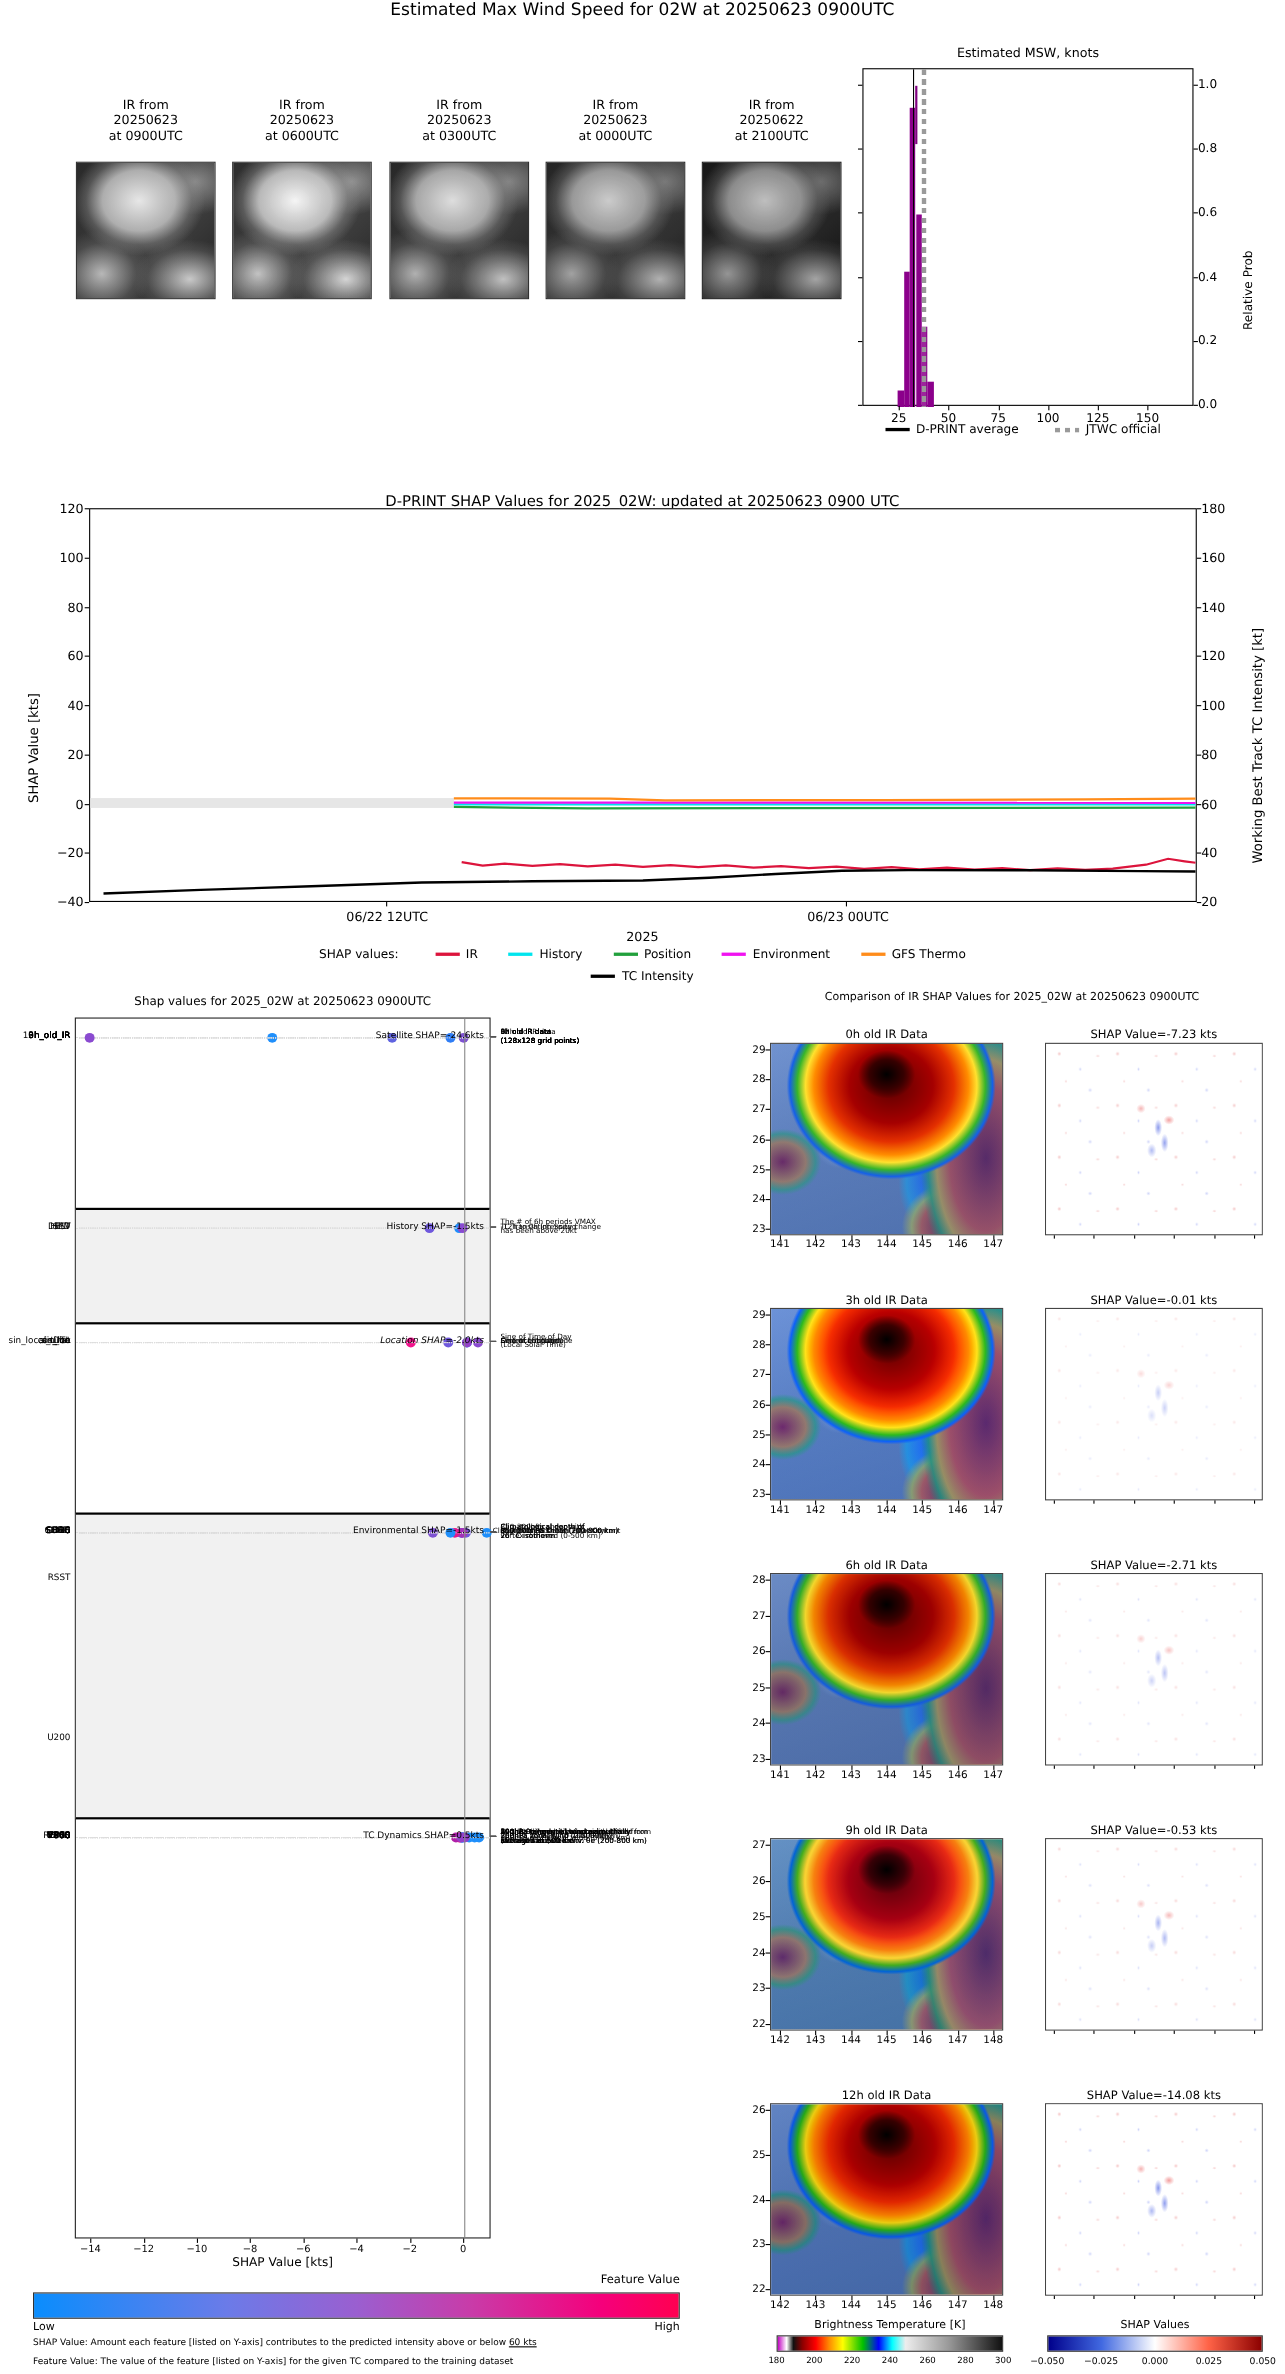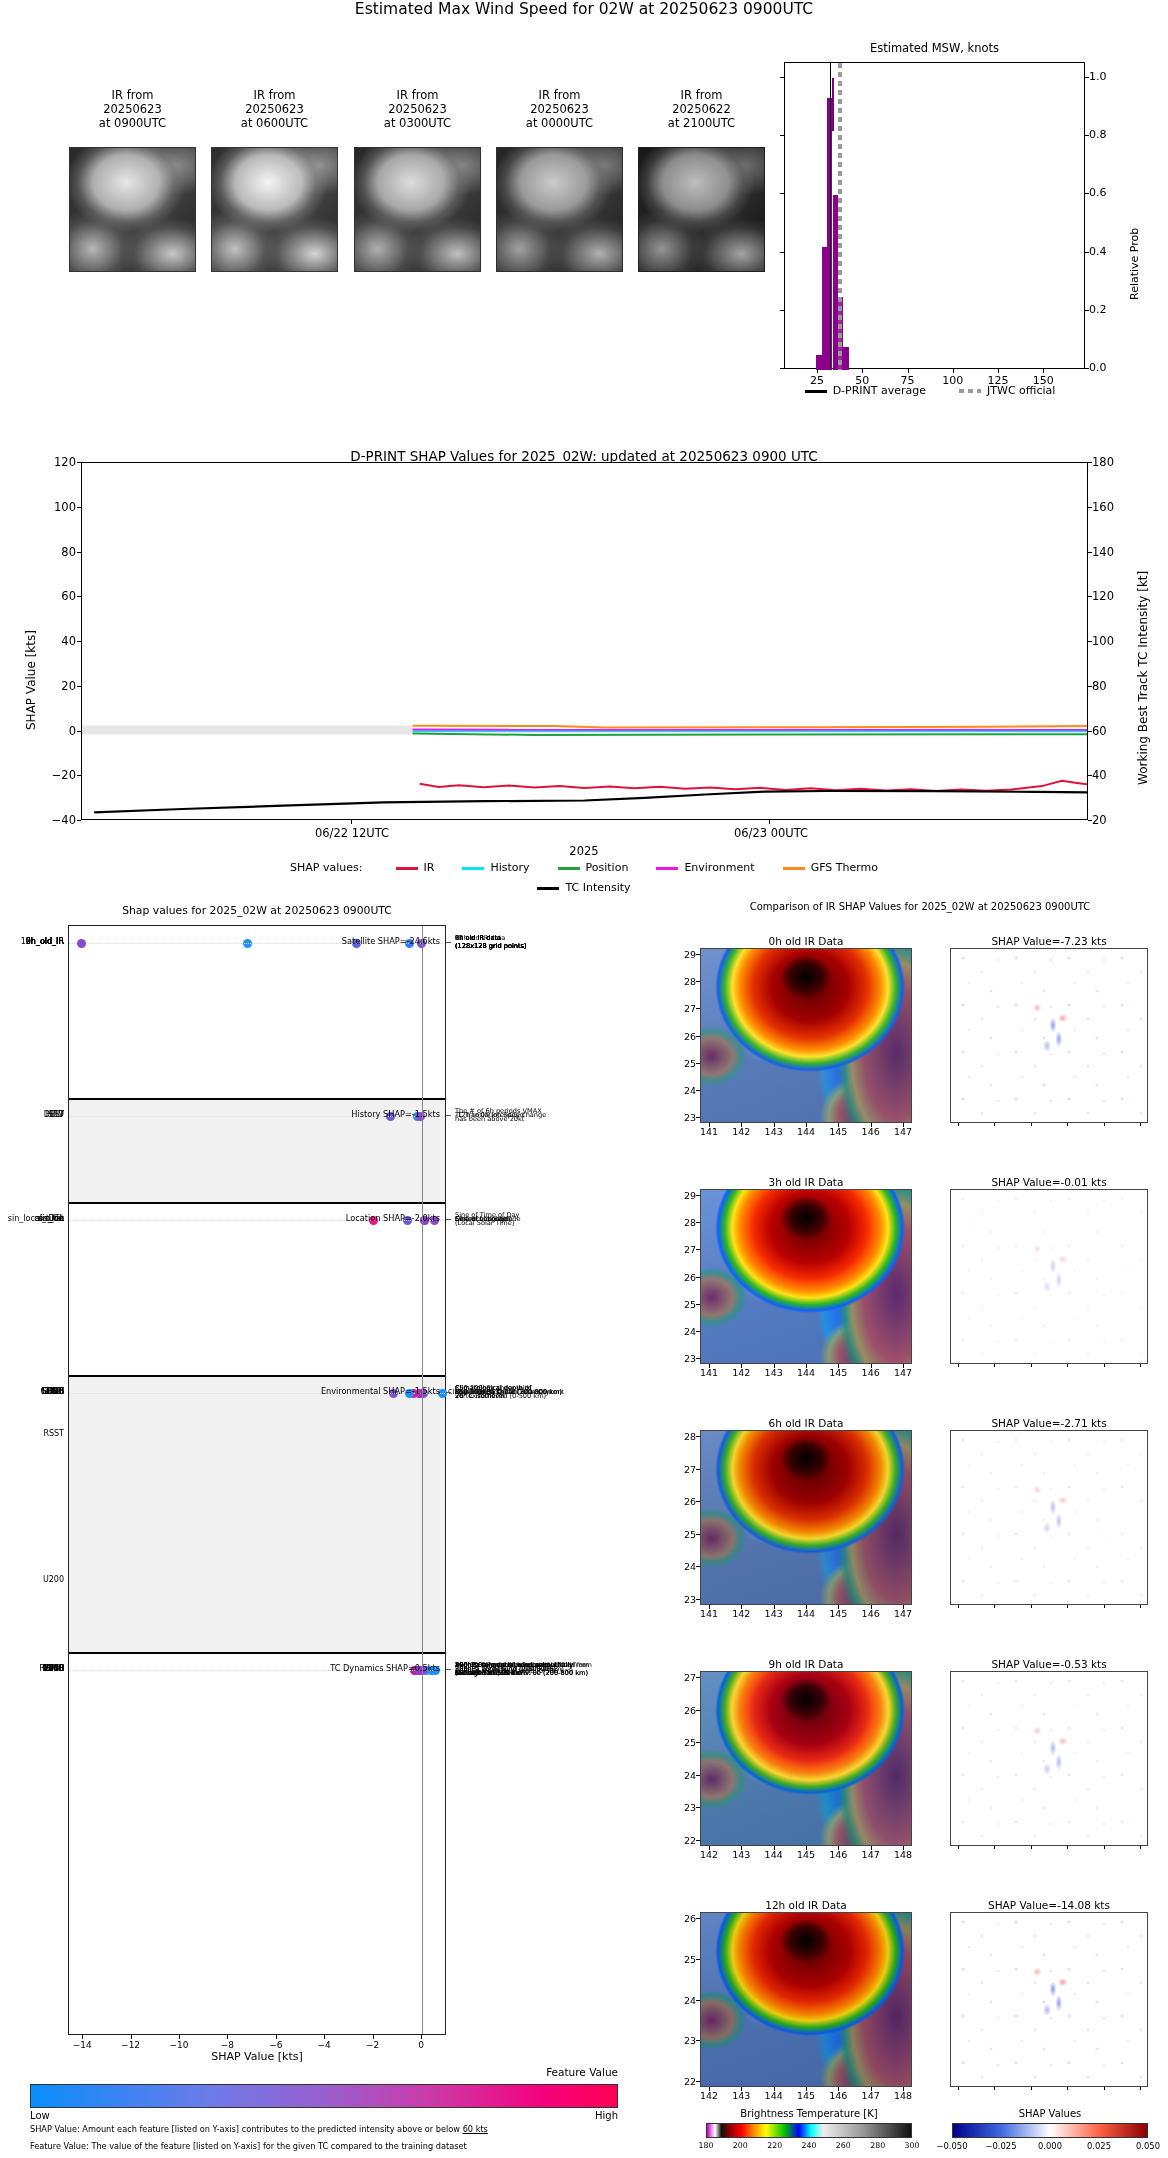--- a/index.html
+++ b/index.html
@@ -571,21 +571,21 @@
 <div style="position: absolute; left: 446px; top: 942.3px; width: 5px; height: 1px; background: rgb(85, 85, 85);"></div>
 <div class="dp-ylab" style="position: absolute; top: 937.3px;">12h_old_IR</div>
 <div style="position: absolute; left: 446px; top: 942.3px; width: 5px; height: 1px; background: rgb(85, 85, 85);"></div>
 <div class="sec-lab" style="position: absolute; left: 190px; top: 1109.4px;">History SHAP=-1.5kts</div>
 <div class="dp-ylab" style="position: absolute; top: 1110.4px;">DELV</div>
 <div style="position: absolute; left: 446px; top: 1115.4px; width: 5px; height: 1px; background: rgb(85, 85, 85);"></div>
 <div class="dp-ylab" style="position: absolute; top: 1110.4px;">HIST</div>
 <div style="position: absolute; left: 446px; top: 1115.4px; width: 5px; height: 1px; background: rgb(85, 85, 85);"></div>
 <div class="dp-ylab" style="position: absolute; top: 1110.4px;">SPD</div>
 <div style="position: absolute; left: 446px; top: 1115.4px; width: 5px; height: 1px; background: rgb(85, 85, 85);"></div>
-<div class="sec-lab" style="position: absolute; left: 190px; top: 1213.3px;">Location SHAP=-2.0kts</div>
+<div class="sec-lab" style="position: absolute; left: 190px; top: 1213.3px; font-style: italic;">Location SHAP=-2.0kts</div>
 <div class="dp-ylab" style="position: absolute; top: 1214.3px;">sin_lat</div>
 <div style="position: absolute; left: 446px; top: 1219.3px; width: 5px; height: 1px; background: rgb(85, 85, 85);"></div>
 <div class="dp-ylab" style="position: absolute; top: 1214.3px;">cos_lon</div>
 <div style="position: absolute; left: 446px; top: 1219.3px; width: 5px; height: 1px; background: rgb(85, 85, 85);"></div>
 <div class="dp-ylab" style="position: absolute; top: 1214.3px;">sin_lon</div>
 <div style="position: absolute; left: 446px; top: 1219.3px; width: 5px; height: 1px; background: rgb(85, 85, 85);"></div>
 <div class="dp-ylab" style="position: absolute; top: 1214.3px;">DTL</div>
 <div style="position: absolute; left: 446px; top: 1219.3px; width: 5px; height: 1px; background: rgb(85, 85, 85);"></div>
 <div class="dp-ylab" style="position: absolute; top: 1214.3px;">sin_local_time</div>
 <div style="position: absolute; left: 446px; top: 1219.3px; width: 5px; height: 1px; background: rgb(85, 85, 85);"></div>

